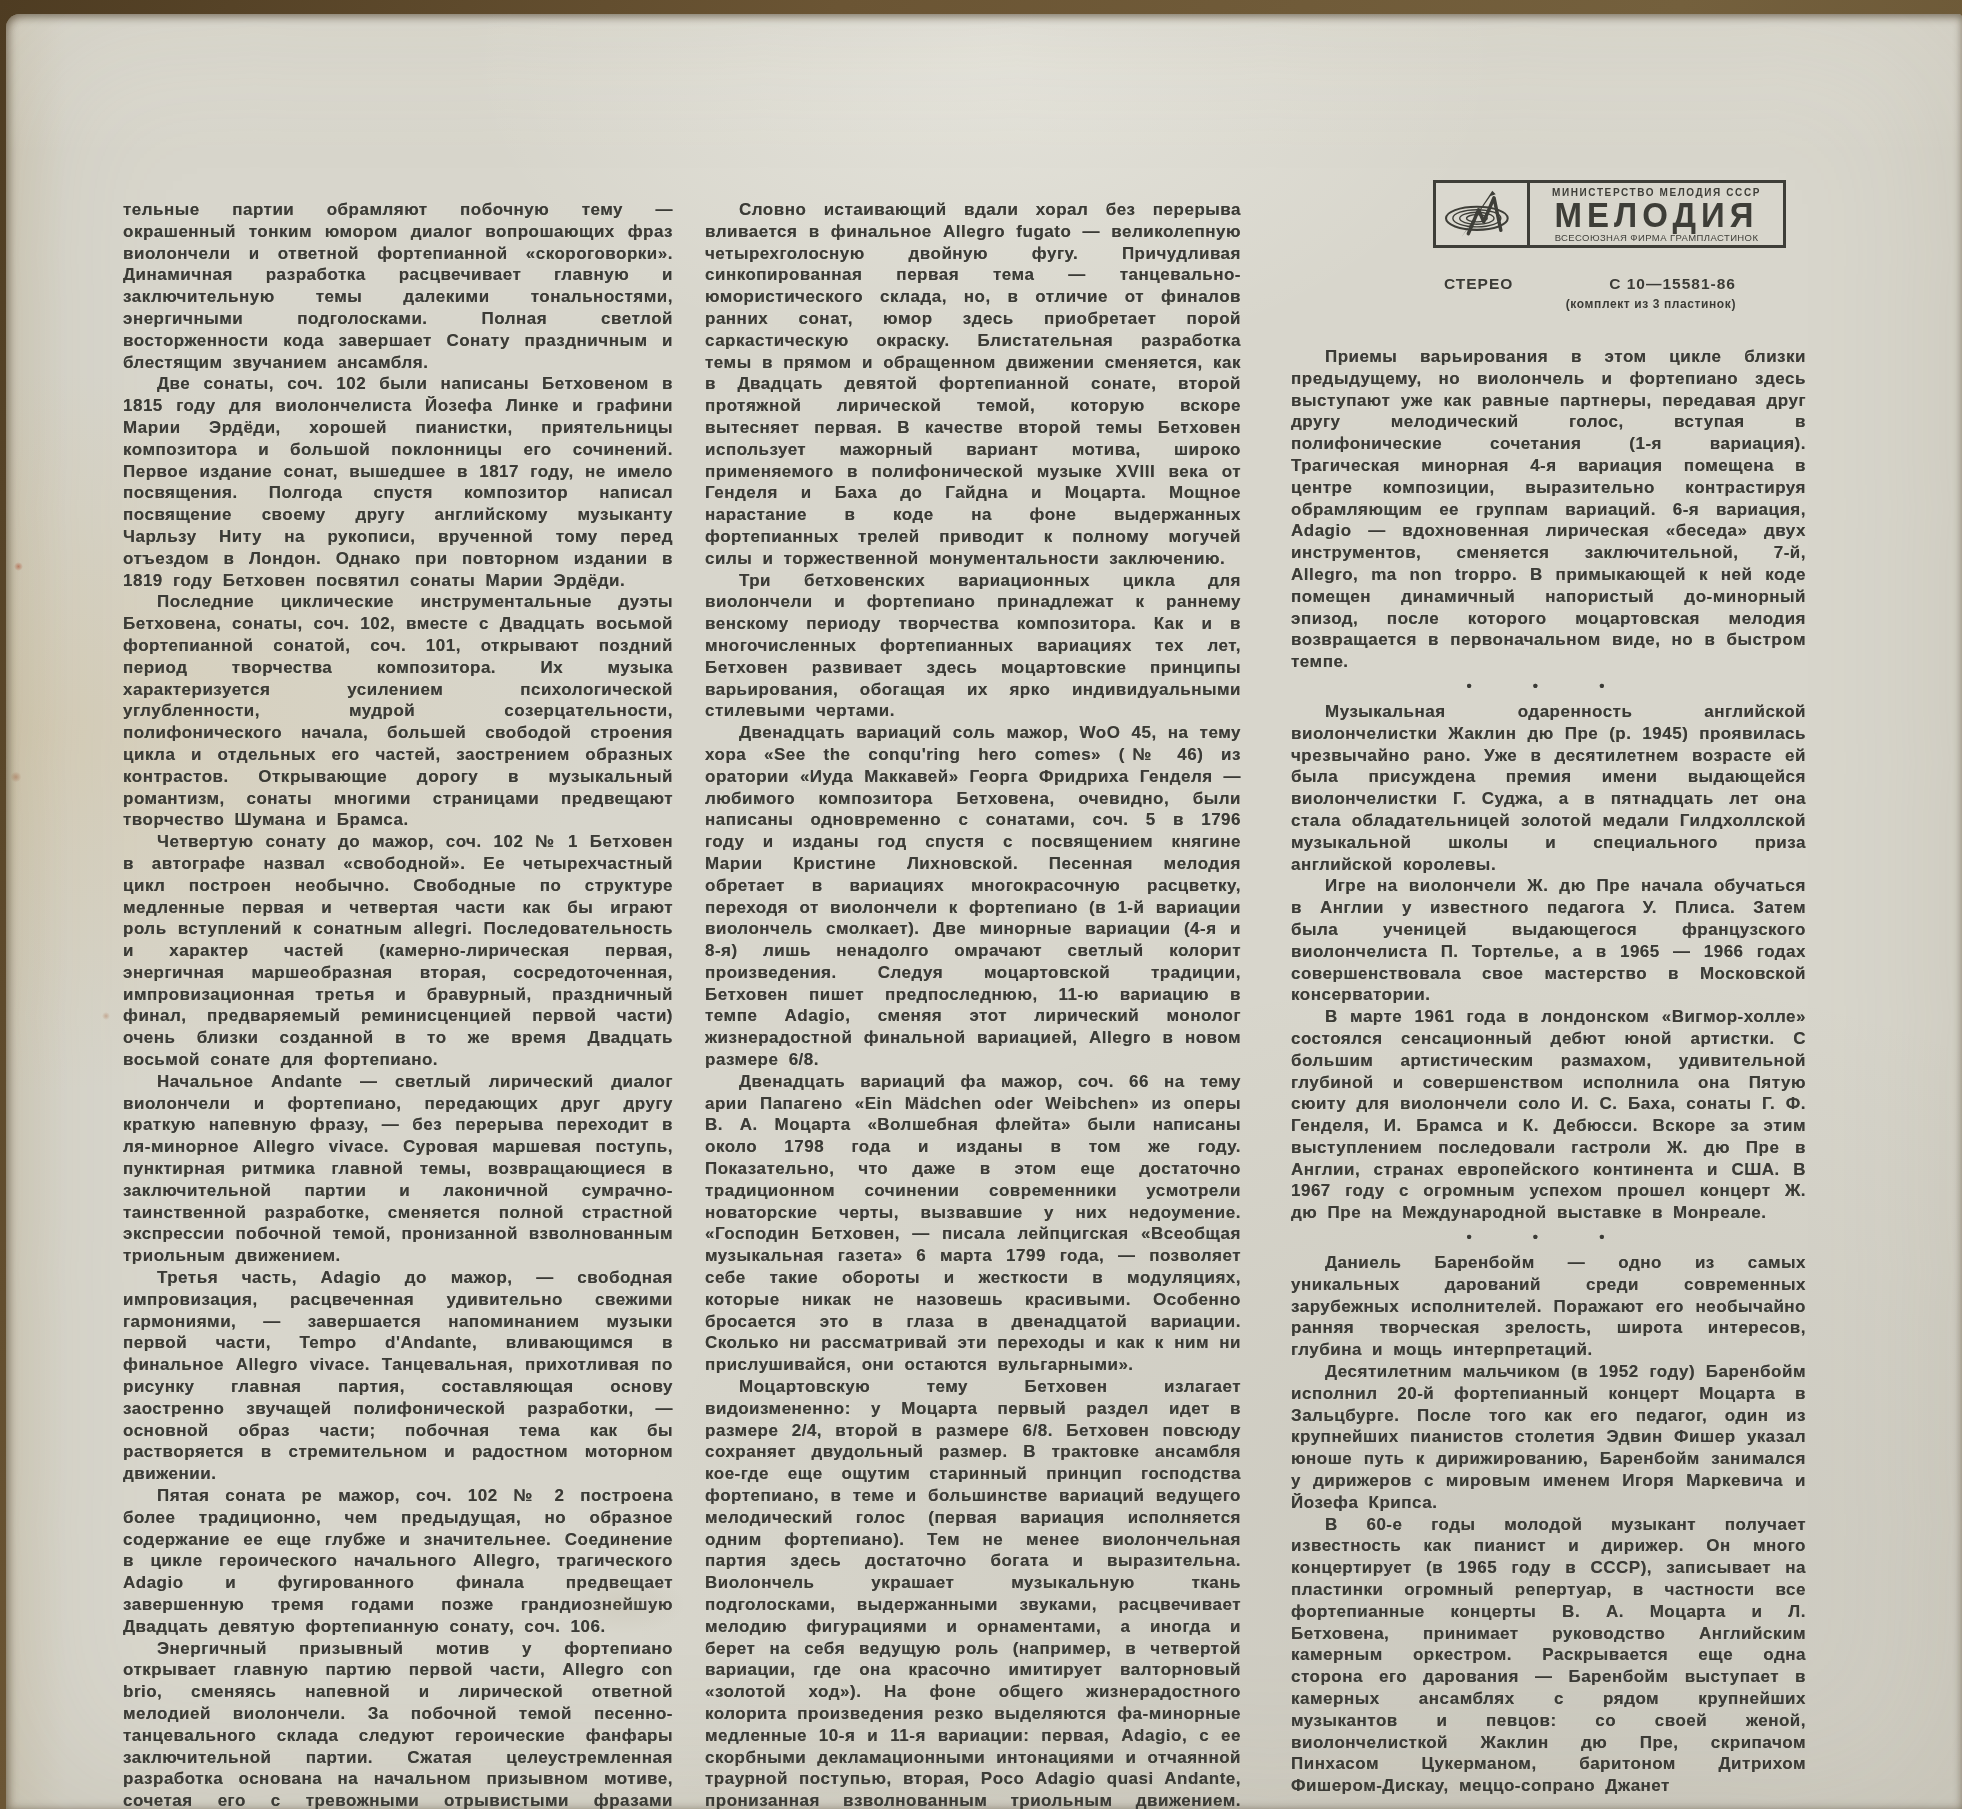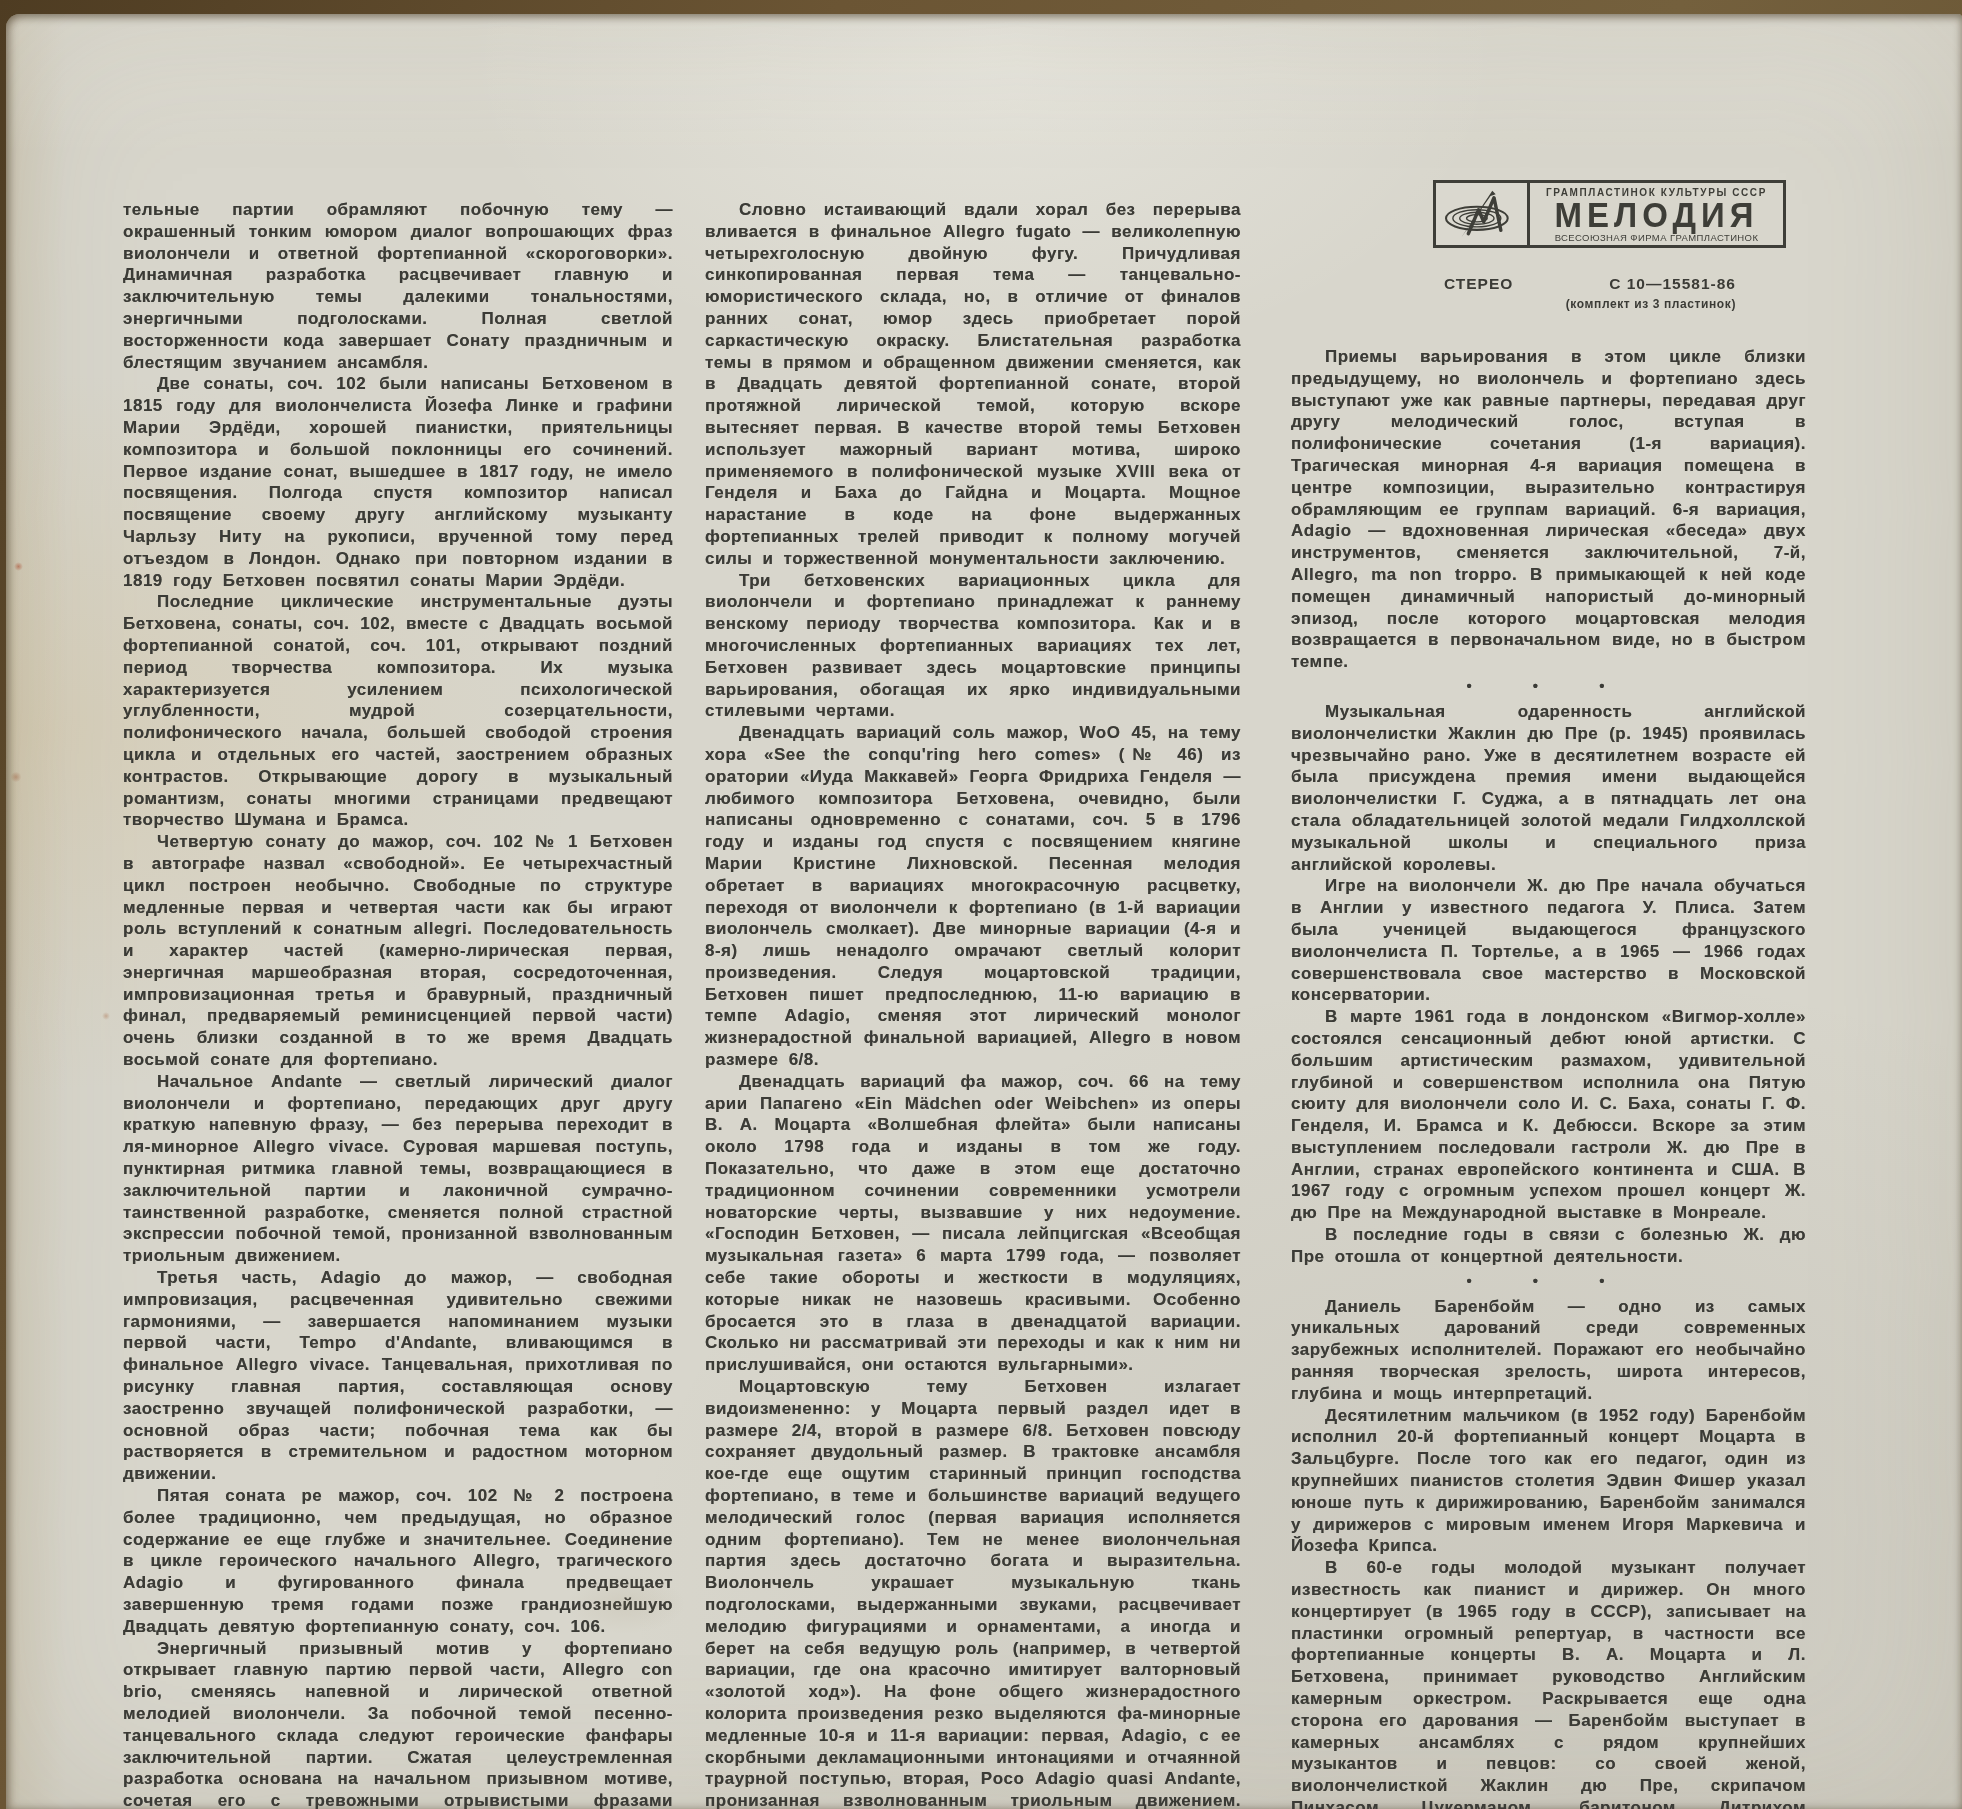--- a/index.html
+++ b/index.html
@@ -72,21 +72,21 @@
           <ellipse cx="44" cy="40" rx="36" ry="13.5" stroke-width="2.4"></ellipse>
           <ellipse cx="44" cy="40" rx="28" ry="10" stroke-width="1.6"></ellipse>
           <ellipse cx="44" cy="40" rx="20" ry="7" stroke-width="1.6"></ellipse>
           <ellipse cx="44" cy="40" rx="12" ry="4.2" stroke-width="1.6"></ellipse>
         </g>
         <path d="M26 62 C38 44 50 26 62 8 L66 12 L60 14 Z" fill="#3e3e38"></path>
         <path d="M34 58 L46 30 L52 44 L64 16 L72 54" fill="none" stroke="#3e3e38" stroke-width="4" stroke-linejoin="round" stroke-linecap="round"></path>
       </svg>
     </div>
     <div class="brand-box">
-      <div class="ministry">ГРАМПЛАСТИНОК КУЛЬТУРЫ СССР</div>
+      <div class="ministry">МИНИСТЕРСТВО МЕЛОДИЯ СССР</div>
       <div class="brand">МЕЛОДИЯ</div>
       <div class="firm">ВСЕСОЮЗНАЯ ФИРМА ГРАМПЛАСТИНОК</div>
     </div>
   </div>
 
   <div id="stereo-block">
     <div class="stereo-line">
       <span>СТЕРЕО</span>
       <span>С 10—15581-86</span>
     </div>
@@ -109,21 +109,20 @@
       <p class="para">Двенадцать вариаций соль мажор, WoO 45, на тему хора «See the conqu'ring hero comes» (№ 46) из оратории «Иуда Маккавей» Георга Фридриха Генделя — любимого композитора Бетховена, очевидно, были написаны одновременно с сонатами, соч. 5 в 1796 году и изданы год спустя с посвящением княгине Марии Кристине Лихновской. Песенная мелодия обретает в вариациях многокрасочную расцветку, переходя от виолончели к фортепиано (в 1-й вариации виолончель смолкает). Две минорные вариации (4-я и 8-я) лишь ненадолго омрачают светлый колорит произведения. Следуя моцартовской традиции, Бетховен пишет предпоследнюю, 11-ю вариацию в темпе Adagio, сменяя этот лирический монолог жизнерадостной финальной вариацией, Allegro в новом размере 6/8.</p>
       <p class="para">Двенадцать вариаций фа мажор, соч. 66 на тему арии Папагено «Ein Mädchen oder Weibchen» из оперы В. А. Моцарта «Волшебная флейта» были написаны около 1798 года и изданы в том же году. Показательно, что даже в этом еще достаточно традиционном сочинении современники усмотрели новаторские черты, вызвавшие у них недоумение. «Господин Бетховен, — писала лейпцигская «Всеобщая музыкальная газета» 6 марта 1799 года, — позволяет себе такие обороты и жесткости в модуляциях, которые никак не назовешь красивыми. Особенно бросается это в глаза в двенадцатой вариации. Сколько ни рассматривай эти переходы и как к ним ни прислушивайся, они остаются вульгарными».</p>
       <p class="para">Моцартовскую тему Бетховен излагает видоизмененно: у Моцарта первый раздел идет в размере 2/4, второй в размере 6/8. Бетховен повсюду сохраняет двудольный размер. В трактовке ансамбля кое-где еще ощутим старинный принцип господства фортепиано, в теме и большинстве вариаций ведущего мелодический голос (первая вариация исполняется одним фортепиано). Тем не менее виолончельная партия здесь достаточно богата и выразительна. Виолончель украшает музыкальную ткань подголосками, выдержанными звуками, расцвечивает мелодию фигурациями и орнаментами, а иногда и берет на себя ведущую роль (например, в четвертой вариации, где она красочно имитирует валторновый «золотой ход»). На фоне общего жизнерадостного колорита произведения резко выделяются фа-минорные медленные 10-я и 11-я вариации: первая, Adagio, с ее скорбными декламационными интонациями и отчаянной траурной поступью, вторая, Poco Adagio quasi Andante, пронизанная взволнованным триольным движением. Последняя вариация, Allegro, возвращающая первоначальное настроение и близкая изящному менуэту или полонезу, переходит в коду с великолепной разработкой темы в ре мажоре, вызвавшей в свое время негодование рецензента.</p>
     </div>
   <div id="col3" class="col">
       <p class="para">Приемы варьирования в этом цикле близки предыдущему, но виолончель и фортепиано здесь выступают уже как равные партнеры, передавая друг другу мелодический голос, вступая в полифонические сочетания (1-я вариация). Трагическая минорная 4-я вариация помещена в центре композиции, выразительно контрастируя обрамляющим ее группам вариаций. 6-я вариация, Adagio — вдохновенная лирическая «беседа» двух инструментов, сменяется заключительной, 7-й, Allegro, ma non troppo. В примыкающей к ней коде помещен динамичный напористый до-минорный эпизод, после которого моцартовская мелодия возвращается в первоначальном виде, но в быстром темпе.</p>
       <p class="sep">• • •</p>
       <p class="para">Музыкальная одаренность английской виолончелистки Жаклин дю Пре (р. 1945) проявилась чрезвычайно рано. Уже в десятилетнем возрасте ей была присуждена премия имени выдающейся виолончелистки Г. Суджа, а в пятнадцать лет она стала обладательницей золотой медали Гилдхоллской музыкальной школы и специального приза английской королевы.</p>
       <p class="para">Игре на виолончели Ж. дю Пре начала обучаться в Англии у известного педагога У. Плиса. Затем была ученицей выдающегося французского виолончелиста П. Тортелье, а в 1965 — 1966 годах совершенствовала свое мастерство в Московской консерватории.</p>
       <p class="para">В марте 1961 года в лондонском «Вигмор-холле» состоялся сенсационный дебют юной артистки. С большим артистическим размахом, удивительной глубиной и совершенством исполнила она Пятую сюиту для виолончели соло И. С. Баха, сонаты Г. Ф. Генделя, И. Брамса и К. Дебюсси. Вскоре за этим выступлением последовали гастроли Ж. дю Пре в Англии, странах европейского континента и США. В 1967 году с огромным успехом прошел концерт Ж. дю Пре на Международной выставке в Монреале.</p>
-      <p class="para">В последние годы в связи с болезнью Ж. дю Пре отошла от концертной деятельности.</p>
       <p class="sep">• • •</p>
       <p class="para">Даниель Баренбойм — одно из самых уникальных дарований среди современных зарубежных исполнителей. Поражают его необычайно ранняя творческая зрелость, широта интересов, глубина и мощь интерпретаций.</p>
       <p class="para">Десятилетним мальчиком (в 1952 году) Баренбойм исполнил 20-й фортепианный концерт Моцарта в Зальцбурге. После того как его педагог, один из крупнейших пианистов столетия Эдвин Фишер указал юноше путь к дирижированию, Баренбойм занимался у дирижеров с мировым именем Игоря Маркевича и Йозефа Крипса.</p>
       <p class="para">В 60-е годы молодой музыкант получает известность как пианист и дирижер. Он много концертирует (в 1965 году в СССР), записывает на пластинки огромный репертуар, в частности все фортепианные концерты В. А. Моцарта и Л. Бетховена, принимает руководство Английским камерным оркестром. Раскрывается еще одна сторона его дарования — Баренбойм выступает в камерных ансамблях с рядом крупнейших музыкантов и певцов: со своей женой, виолончелисткой Жаклин дю Пре, скрипачом Пинхасом Цукерманом, баритоном Дитрихом Фишером-Дискау, меццо-сопрано Джанет</p>
     </div>
 
   <div class="stain" id="stain1"></div>
   <div class="stain" id="stain2"></div>
   <div class="stain" id="stain3"></div>
   <div class="stain" id="stain4"></div>

